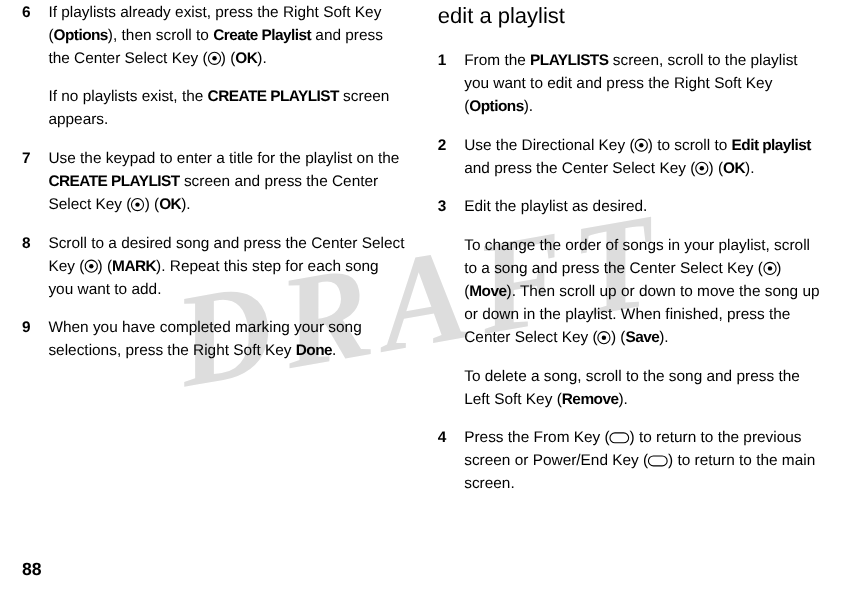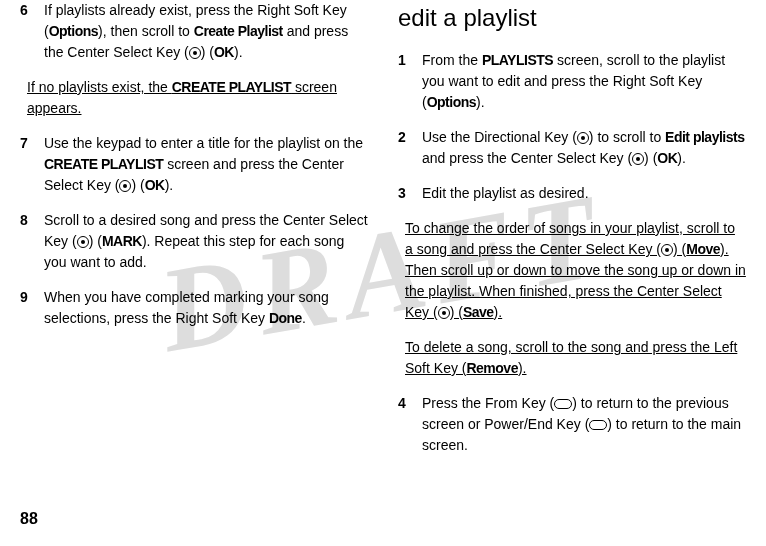--- a/index.html
+++ b/index.html
@@ -50,31 +50,30 @@
     .step-num {
       font-weight: bold;
       width: 24px;
       flex-shrink: 0;
       text-align: left;
     }
     .step-text {
       flex: 1;
     }
     .sub-text {
-      margin-left: 7px;
+      margin-left: 24px;
       margin-bottom: 14px;
-      text-decoration: underline;
     }
     .condensed {
       font-family: 'Arial Narrow', Arial, sans-serif;
       font-weight: bold;
       letter-spacing: -0.5px;
     }
     h2 {
-      font-size: 24px;
+      font-size: 20px;
       font-weight: normal;
       margin-bottom: 14px;
     }
     .icon-circle {
       display: inline-block;
       width: 12px;
       height: 12px;
       border: 1.5px solid #000;
       border-radius: 50%;
       vertical-align: middle;
@@ -138,21 +137,21 @@
       </div>
     </div>
   <div class="column" id="right-col">
       <h2>edit a playlist</h2>
       <div class="step-item">
         <div class="step-num">1</div>
         <div class="step-text"><span>From the </span><span class="condensed">PLAYLISTS</span><span> screen, scroll to the playlist you want to edit and press the Right Soft Key (</span><span class="condensed">Options</span><span>).</span></div>
       </div>
       <div class="step-item">
         <div class="step-num">2</div>
-        <div class="step-text"><span>Use the Directional Key (</span><span class="icon-circle"></span><span>) to scroll to </span><span class="condensed">Edit playlists</span><span> and press the Center Select Key (</span><span class="icon-circle"></span><span>) (</span><span class="condensed">OK</span><span>).</span></div>
+        <div class="step-text"><span>Use the Directional Key (</span><span class="icon-circle"></span><span>) to scroll to </span><span class="condensed">Edit playlist</span><span> and press the Center Select Key (</span><span class="icon-circle"></span><span>) (</span><span class="condensed">OK</span><span>).</span></div>
       </div>
       <div class="step-item">
         <div class="step-num">3</div>
         <div class="step-text"><span>Edit the playlist as desired.</span></div>
       </div>
       <div class="sub-text"><span>To change the order of songs in your playlist, scroll to a song and press the Center Select Key (</span><span class="icon-circle"></span><span>) (</span><span class="condensed">Move</span><span>). Then scroll up or down to move the song up or down in the playlist. When finished, press the Center Select Key (</span><span class="icon-circle"></span><span>) (</span><span class="condensed">Save</span><span>).</span></div>
       <div class="sub-text"><span>To delete a song, scroll to the song and press the Left Soft Key (</span><span class="condensed">Remove</span><span>).</span></div>
       <div class="step-item">
         <div class="step-num">4</div>
         <div class="step-text"><span>Press the From Key (</span><span class="icon-key"></span><span>) to return to the previous screen or Power/End Key (</span><span class="icon-key"></span><span>) to return to the main screen.</span></div>

